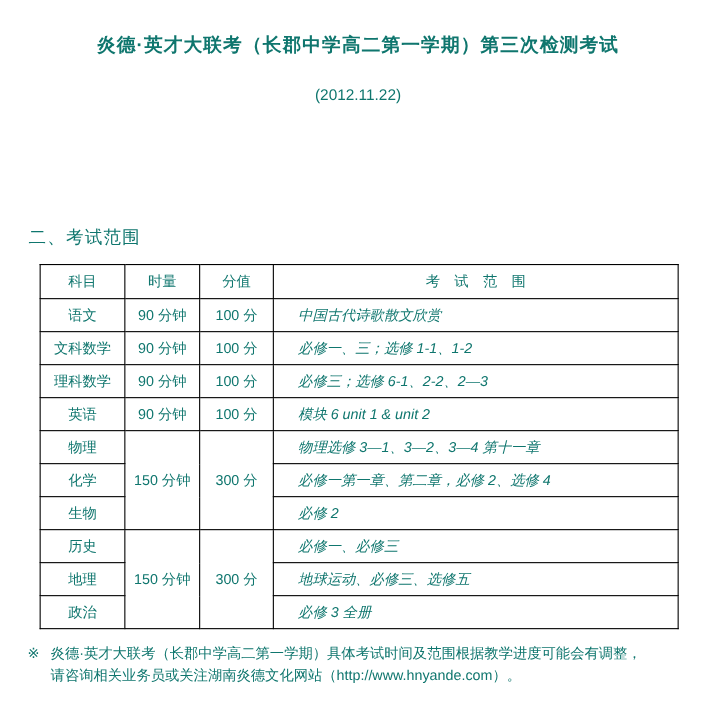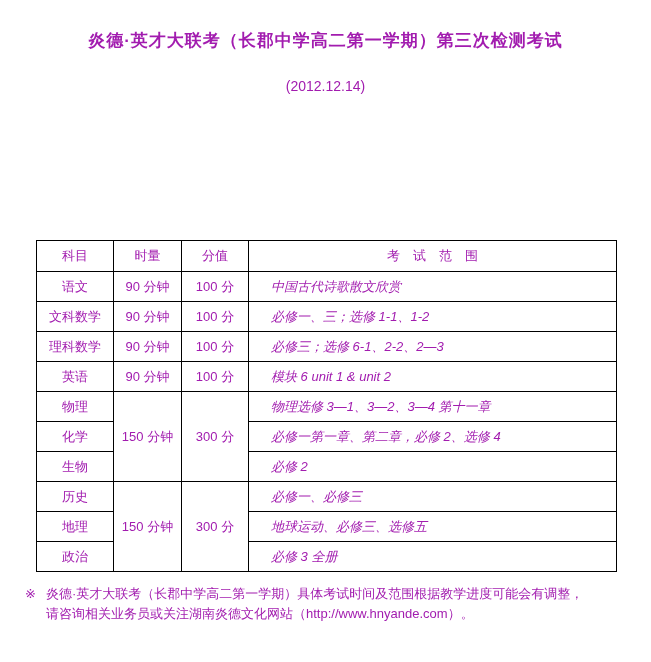--- a/index.html
+++ b/index.html
@@ -1,20 +1,20 @@
 <!DOCTYPE html>
 <html><head>
 <meta charset="utf-8">
 <style>
   html,body { margin:0; padding:0; background:#ffffff; }
   .page {
     position:relative;
     width:651px; height:662px;
     background:#ffffff;
-    color:#a21caf;
+    color:#0f766e;
     font-family:"Liberation Sans","DejaVu Sans",sans-serif;
     overflow:hidden;
   }
   .title {
     position:absolute; top:29px; left:0; width:651px;
     text-align:center;
     font-size:17px; font-weight:bold; letter-spacing:1px;
   }
   .subtitle {
     position:absolute; top:78px; left:0; width:651px;
@@ -52,24 +52,25 @@
   }
   .footnote .marker { width:21px; flex:0 0 21px; }
   .footnote .ftext { flex:1; }
 </style>
 </head>
 <body>
 
 <div class="page">
 
   <div class="title">炎德·英才大联考（长郡中学高二第一学期）第三次检测考试</div>
-  <div class="subtitle">(2012.12.14)</div>
+  <div class="subtitle">(2012.11.22)</div>
 
 
 
+  <div class="heading h2pos">二、考试范围</div>
 
   <table class="t2">
     <colgroup>
       <col style="width:77px">
         <col style="width:68px">
         <col style="width:67px">
         <col style="width:368px">
     </colgroup>
     <tbody>
       <tr>

